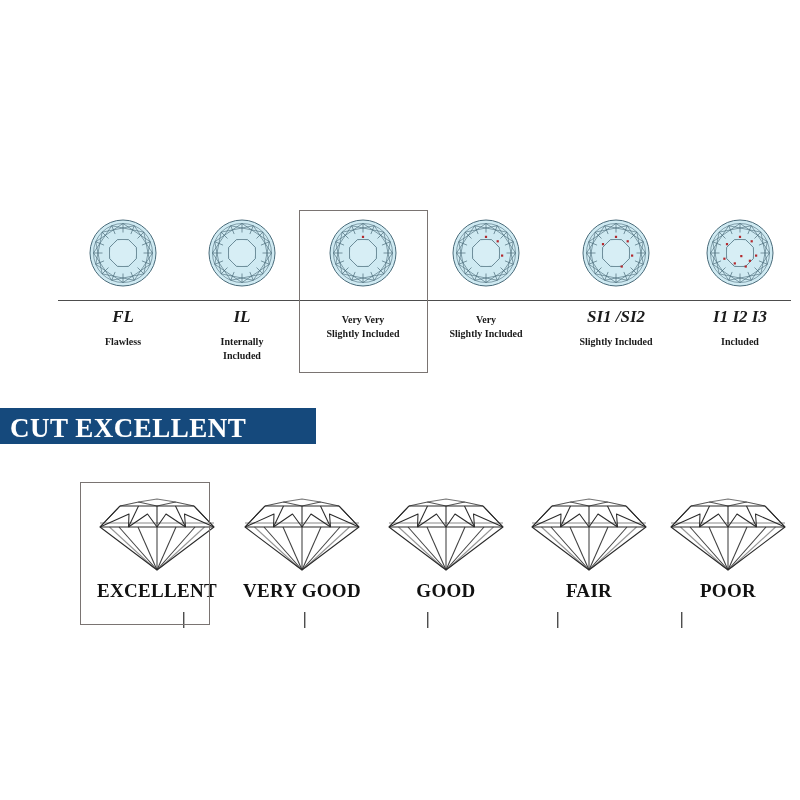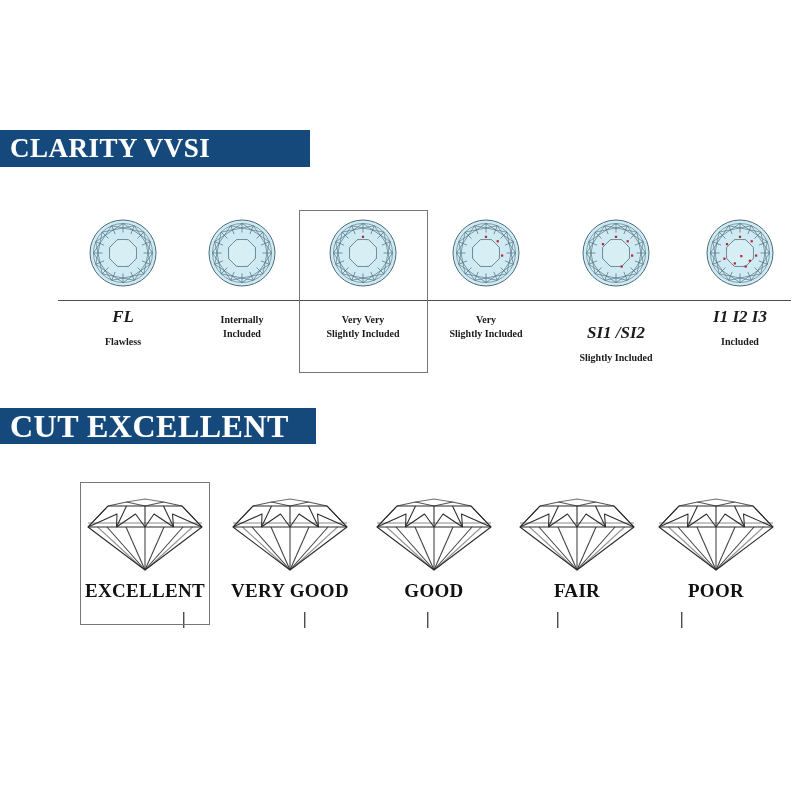--- a/index.html
+++ b/index.html
@@ -21,21 +21,21 @@
     font-family:"Liberation Serif", serif;
     font-weight:bold;
     letter-spacing:0.5px;
     display:flex;
     align-items:center;
     box-sizing:border-box;
     padding-left:10px;
     text-shadow:0 0 1px rgba(255,255,255,.25);
   }
   #banner-clarity{left:0px;top:130px;width:310px;height:37px;font-size:27px;}
-  #banner-cut{left:0px;top:408px;width:316px;height:36px;font-size:32px;}
+  #banner-cut{left:0px;top:408px;width:316px;height:36px;font-size:27px;align-items:flex-end;}
 
   
   .clarity-scale-line{
     position:absolute;left:58px;top:300px;width:733px;height:1px;
     background:#4d4d4d;
   }
   .gem-row{position:absolute;left:0;top:215px;width:800px;height:80px;}
   .gem-cell{position:absolute;width:76px;height:76px;}
   .gem-cell svg{display:block;width:76px;height:76px;}
 
@@ -63,40 +63,37 @@
   .highlight-box{
     position:absolute;
     border:1.5px solid #7a7472;
     box-sizing:border-box;
     background:transparent;
   }
   #clarity-highlight{left:299px;top:210px;width:129px;height:163px;}
 
   
   .cut-row{position:absolute;left:0;top:480px;width:800px;height:150px;}
-  .cut-cell{position:absolute;width:130px;height:145px;}
+  .cut-cell{position:absolute;width:130px;height:145px;margin-left:12px;}
   .cut-gem{position:absolute;left:0;top:0;width:130px;height:98px;}
   .cut-gem svg{display:block;width:130px;height:98px;}
   .cut-label{
     position:absolute;left:0;top:100px;width:130px;
     text-align:center;
     font-family:"Liberation Serif", serif;
     font-size:19px;font-weight:bold;letter-spacing:0.3px;
     color:#111;white-space:nowrap;
   }
   #cut-highlight{left:80px;top:482px;width:130px;height:143px;}
 </style>
 </head>
 <body>
 
 <div class="stage">
 
-  <div class="banner" id="banner-clarity">
-    <span>CLARITY VVSI</span>
-  </div>
 
   <div class="gem-row" id="clarity-gem-row">
       <div class="gem-cell" style="left: 85px; top: 0px;">
         <svg viewBox="0 0 76 76" xmlns="http://www.w3.org/2000/svg">
           <circle cx="38" cy="38" r="33" fill="#cfeaf2" stroke="#4a6b7a" stroke-width="1"></circle>
           <circle cx="38" cy="38" r="29.5" fill="none" stroke="#4a6b7a" stroke-width="0.7" opacity=".85"></circle>
           <line x1="38.00" y1="8.50" x2="38.00" y2="17.50" stroke="#4a6b7a" stroke-width="0.7"></line>
           <line x1="49.29" y1="10.75" x2="45.85" y2="19.06" stroke="#4a6b7a" stroke-width="0.7"></line>
           <line x1="58.86" y1="17.14" x2="52.50" y2="23.50" stroke="#4a6b7a" stroke-width="0.7"></line>
           <line x1="65.25" y1="26.71" x2="56.94" y2="30.15" stroke="#4a6b7a" stroke-width="0.7"></line>
@@ -354,35 +351,36 @@
 
   <div class="clarity-scale-line"></div>
 
   <div class="label-row" id="clarity-label-row">
       <div class="grade-group" style="left: 53px; top: 3px; width: 140px;">
         <div class="grade-code">FL</div>
         <div class="grade-desc">Flawless</div>
       </div>
       <div class="tick" style="left: 182px;">|</div>
       <div class="grade-group" style="left: 172px; top: 3px; width: 140px;">
+        <div class="grade-code">IL</div>
         <div class="grade-desc">Internally
 Included</div>
       </div>
       <div class="tick" style="left: 303px;">|</div>
       <div class="grade-group" style="left: 293px; top: 3px; width: 140px;">
         <div class="grade-desc">Very   Very
 Slightly Included</div>
       </div>
       <div class="tick" style="left: 426px;">|</div>
       <div class="grade-group" style="left: 416px; top: 3px; width: 140px;">
         <div class="grade-desc">Very
 Slightly Included</div>
       </div>
       <div class="tick" style="left: 556px;">|</div>
-      <div class="grade-group" style="left: 546px; top: 3px; width: 140px; margin-top: 16px;">
+      <div class="grade-group" style="left: 546px; top: 3px; width: 140px;">
         <div class="grade-code">SI1 /SI2</div>
         <div class="grade-desc">Slightly Included</div>
       </div>
       <div class="tick" style="left: 680px;">|</div>
       <div class="grade-group" style="left: 670px; top: 3px; width: 140px;">
         <div class="grade-code">I1  I2 I3</div>
         <div class="grade-desc">Included</div>
       </div>
     </div>
 

